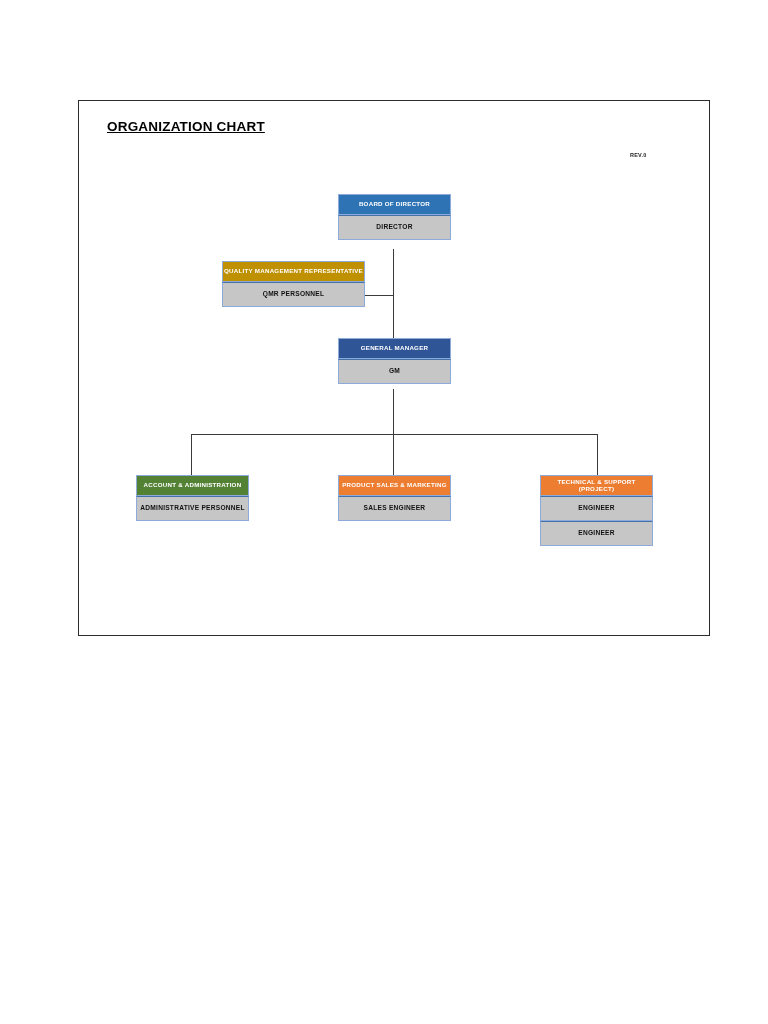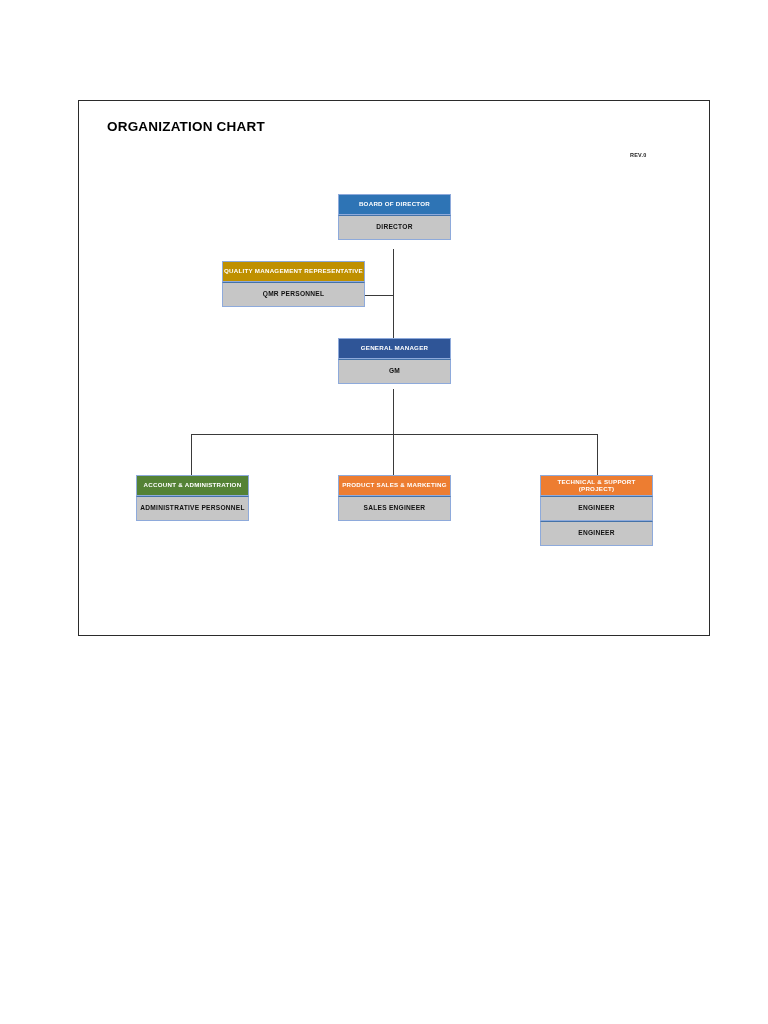--- a/index.html
+++ b/index.html
@@ -30,20 +30,21 @@
   
   #page-title {
     position: absolute;
     left: 28px;
     top: 18px;
     font-size: 13.5px;
     font-weight: bold;
     letter-spacing: 0.2px;
     color: #000000;
     white-space: nowrap;
+    text-decoration: underline;
   }
   #revision-label {
     position: absolute;
     left: 551px;
     top: 51px;
     font-size: 5.5px;
     font-weight: bold;
     letter-spacing: 0.2px;
     color: #1a1a1a;
     white-space: nowrap;

